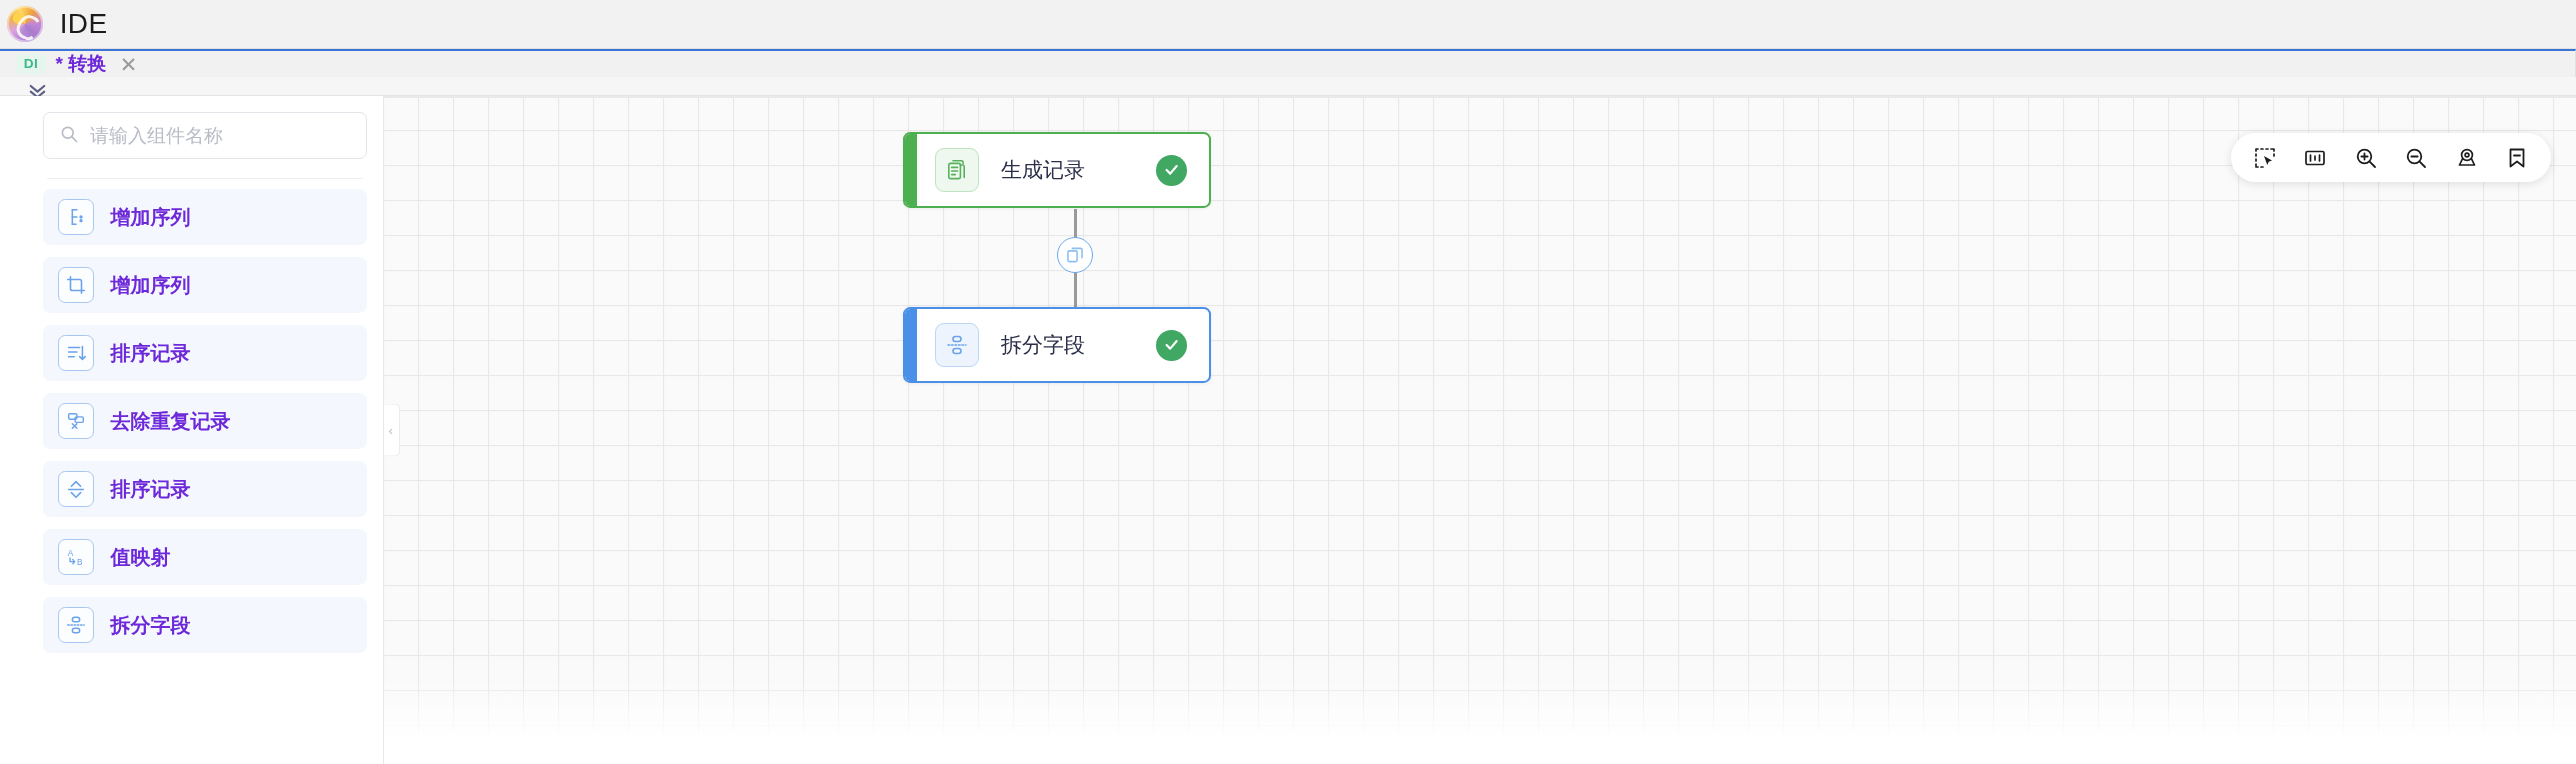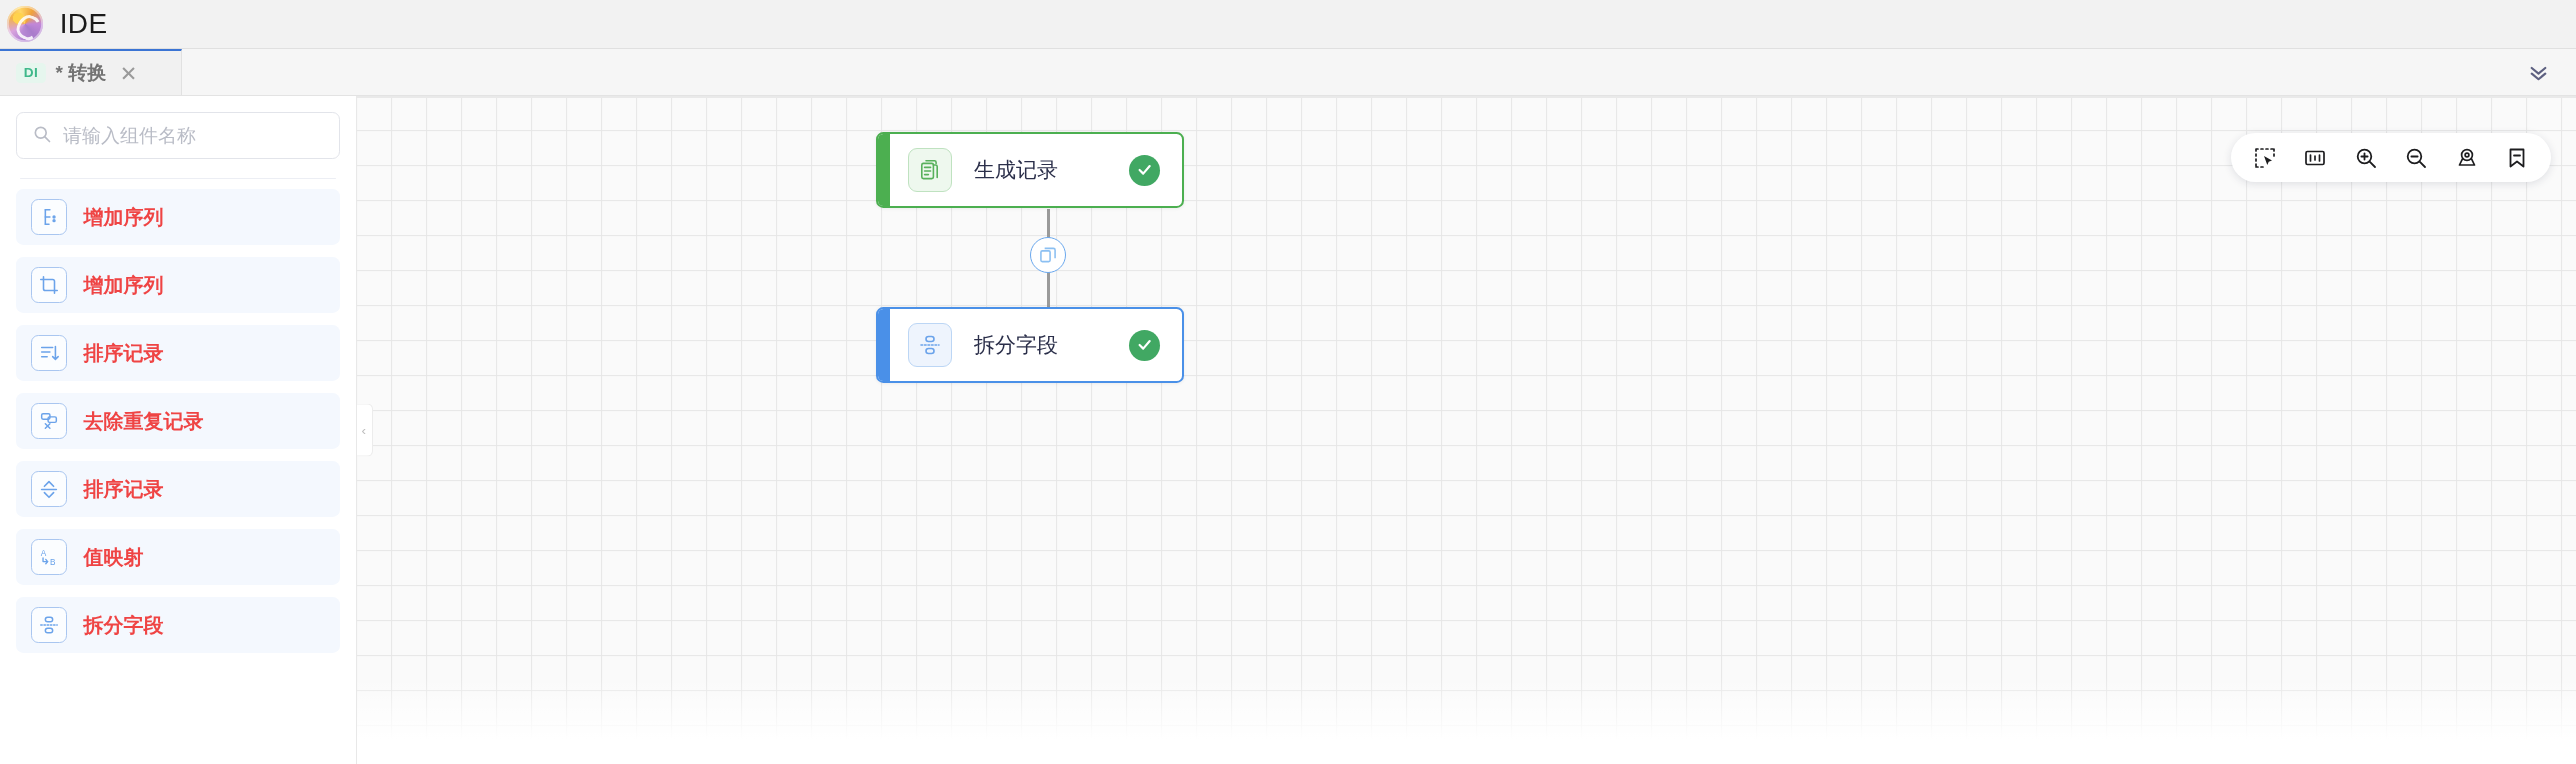--- a/index.html
+++ b/index.html
@@ -52,20 +52,21 @@
   }
 
   
   .tabbar {
     height: 47px;
     background: #f6f6f6;
     border-bottom: 0.9px solid #e3e3e3;
     display: flex;
     align-items: stretch;
     position: relative;
+    flex-direction: column;
   }
   .tab {
     display: flex;
     align-items: center;
     gap: 10px;
     padding: 0 20px 0 16.4px;
     background: #f1f1f1;
     border-top: 2.7px solid #3b74d4;
     border-right: 0.9px solid #e1e1e1;
     cursor: pointer;
@@ -76,21 +77,21 @@
     color: #3fb88a;
     background: #e6f6ee;
     border-radius: 4.5px;
     padding: 2.7px 7.3px 3.6px;
     line-height: 1;
     font-weight: 600;
     letter-spacing: 0.5px;
   }
   .tab-label {
     font-size: 19px;
-    color: #737373;
+    color: #6d28d9;
     font-weight: 700;
     white-space: nowrap;
   }
   .tab-close {
     font-size: 21px;
     color: #9a9a9a;
     line-height: 1;
     margin-left: 3.6px;
     cursor: pointer;
     font-weight: 300;
@@ -102,20 +103,21 @@
     padding: 0 24px;
     cursor: pointer;
     color: #5d6080;
   }
 
   
   .body-wrap {
     display: flex;
     height: calc(764px - 49px - 47px);
     position: relative;
+    padding-left: 27px;
   }
 
   
   .side-panel {
     width: 357px;
     flex: none;
     background: #ffffff;
     border-right: 0.9px solid #e8e8e8;
     display: flex;
     flex-direction: column;
@@ -171,21 +173,21 @@
     border: 1.5px solid #a9c6f0;
     border-radius: 7.3px;
     background: #fbfdff;
     display: flex;
     align-items: center;
     justify-content: center;
     color: #6ba3ea;
   }
   .comp-label {
     font-size: 20px;
-    color: #ef4444;
+    color: #6d28d9;
     font-weight: 700;
     white-space: nowrap;
   }
 
   
   .canvas-area {
     flex: 1;
     position: relative;
     background: #fafafa;
     overflow: hidden;

